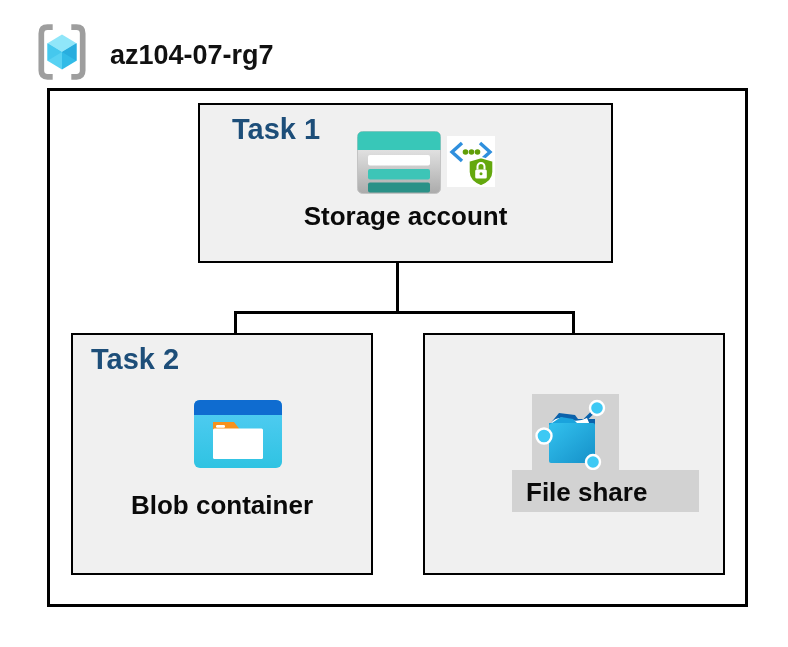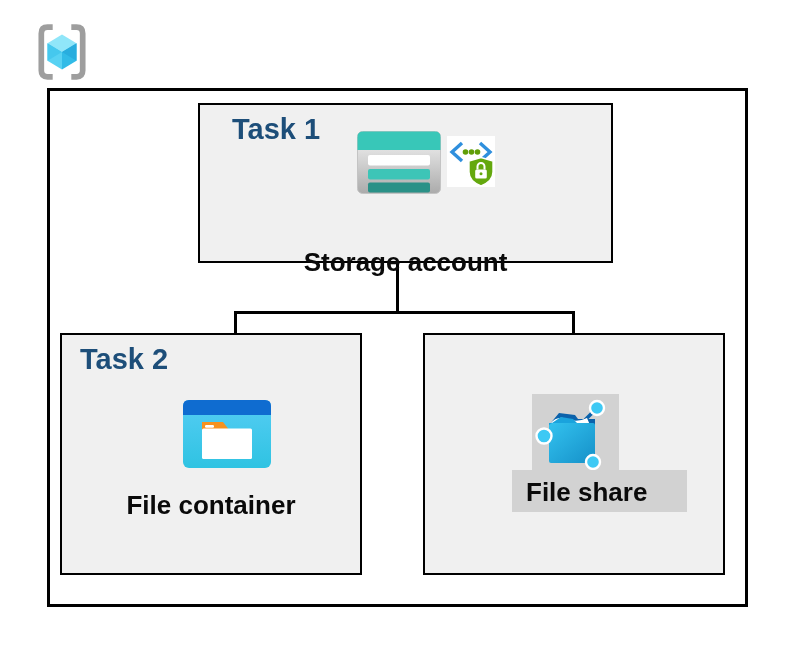--- a/index.html
+++ b/index.html
@@ -9,21 +9,21 @@
 
   
   .rg-title{left:110px;top:40px;font-size:27px;font-weight:700;color:#111111;letter-spacing:0px;}
 
   
   .outer-rect{left:47px;top:88px;width:701px;height:519px;border:3px solid #000000;box-sizing:border-box;background:#ffffff;}
 
   
   .task-box{background:#f0f0f0;border:2.5px solid #000000;box-sizing:border-box;}
   .task1{left:198px;top:103px;width:415px;height:160px;}
-  .task2{left:60px;top:333px;width:302px;height:242px;}
+  .task2{left:71px;top:333px;width:302px;height:242px;}
   .task3{left:423px;top:333px;width:302px;height:242px;}
 
   .task-label{font-size:29px;font-weight:700;color:#1d4e79;}
   .item-label{font-size:26px;font-weight:700;color:#0a0a0a;white-space:nowrap;}
 
   
   .line{background:#000000;}
 
   
   .gray-block{background:#d2d2d2;}
@@ -35,20 +35,21 @@
 
   <svg class="abs" style="left:36px;top:22px;" width="52" height="60" viewBox="0 0 50 58">
     <path d="M16,5 L11,5 Q5,5 5,11 L5,47 Q5,53 11,53 L16,53" fill="none" stroke="#9e9e9e" stroke-width="5.5"></path>
     <path d="M34,5 L39,5 Q45,5 45,11 L45,47 Q45,53 39,53 L34,53" fill="none" stroke="#9e9e9e" stroke-width="5.5"></path>
     <polygon points="25,12 39,20.5 25,29 11,20.5" fill="#90e6f9"></polygon>
     <polygon points="11,20.5 25,29 25,46 11,37.5" fill="#58d2f3"></polygon>
     <polygon points="39,20.5 25,29 25,46 39,37.5" fill="#31bbe7"></polygon>
     <polygon points="11,20.5 25,29 11,37.5" fill="#45c8ee"></polygon>
     <polygon points="39,20.5 25,29 39,37.5" fill="#28adde"></polygon>
   </svg>
+  <div class="abs rg-title">az104-07-rg7</div>
 
   <div class="abs outer-rect"></div>
 
   <div class="abs line" style="left:396px;top:261px;width:3px;height:53px;"></div>
   <div class="abs line" style="left:234px;top:311px;width:341px;height:3px;"></div>
   <div class="abs line" style="left:234px;top:311px;width:3px;height:89px;"></div>
   <div class="abs line" style="left:572px;top:311px;width:3px;height:81px;"></div>
 
   <div class="abs task-box task1">
     <div class="abs task-label" style="left:32px;top:8px;">Task 1</div>
@@ -73,41 +74,41 @@
       <path d="M33,7 L43,16 L33,25" fill="none" stroke="#2f8fdd" stroke-width="3.4"></path>
       <circle cx="18.5" cy="16" r="2.8" fill="#609e07"></circle>
       <circle cx="24.5" cy="16" r="2.8" fill="#609e07"></circle>
       <circle cx="30.5" cy="16" r="2.8" fill="#609e07"></circle>
       <path d="M34,21.5 L46,25 V36 Q46,45 34,50 Q22,45 22,36 V25 Z" fill="#64a80e" stroke="#ffffff" stroke-width="1.4"></path>
       <path d="M30.5,33.5 v-3 a3.5,3.5 0 0 1 7,0 V33.5" fill="none" stroke="#ffffff" stroke-width="2"></path>
       <rect x="28.2" y="33.5" width="11.6" height="9" rx="1.5" fill="#ffffff"></rect>
       <circle cx="34" cy="37.8" r="1.5" fill="#64a80e"></circle>
     </svg>
 
-    <div class="abs item-label" style="left:0;top:96px;width:100%;text-align:center;margin-top:46px;">Storage account</div>
+    <div class="abs item-label" style="left:0;top:96px;width:100%;text-align:center;">Storage account</div>
   </div>
 
   <div class="abs task-box task2">
     <div class="abs task-label" style="left:18px;top:8px;">Task 2</div>
 
     <svg class="abs" style="left:121px;top:65px;" width="88" height="68" viewBox="0 0 88 68">
       <defs>
         <linearGradient id="bbody" x1="0" y1="0" x2="0" y2="1">
           <stop offset="0" stop-color="#55cdf4"></stop>
             <stop offset="1" stop-color="#2fc3e2"></stop>
         </linearGradient>
       </defs>
       <rect x="0" y="0" width="88" height="68" rx="6" fill="url(#bbody)"></rect>
       <path d="M0,6 Q0,0 6,0 L82,0 Q88,0 88,6 L88,15 L0,15 Z" fill="#0f6cd0"></path>
       <polygon points="19,22 40,22 47,31 19,31" fill="#f6921e"></polygon>
       <rect x="22" y="25" width="9" height="2.8" rx="1.2" fill="#ffffff"></rect>
       <rect x="19" y="28.5" width="50" height="30.5" rx="1.5" fill="#ffffff"></rect>
     </svg>
 
-    <div class="abs item-label" style="left:0;top:155px;width:100%;text-align:center;">File container</div>
+    <div class="abs item-label" style="left:0;top:155px;width:100%;text-align:center;">Blob container</div>
   </div>
 
   <div class="abs task-box task3">
 
     <div class="abs gray-block" style="left:107px;top:59px;width:87px;height:80px;">
 
       <svg class="abs" style="left:3px;top:4px;" width="80" height="72" viewBox="0 0 80 72">
         <defs>
           <linearGradient id="fsg" x1="0" y1="0" x2="1" y2="1">
             <stop offset="0" stop-color="#33c2ef"></stop>
@@ -120,18 +121,18 @@
         <path d="M14,27 L24,15 L40,17 L43,21 L60,21 L60,30 L14,30 Z" fill="#0b62ab"></path>
         <path d="M15,26 Q22,17 32,21 Q42,25 52,20 L55,27 L15,27 Z" fill="#ffffff"></path>
         <rect x="14" y="25" width="46" height="40" rx="2" fill="url(#fsg)"></rect>
         <path d="M14,27 L26,19 L38,21 L42,25 L14,25 Z" fill="#1aa3dd"></path>
         <circle cx="62" cy="10" r="7" fill="#3ec9f4" stroke="#ffffff" stroke-width="2.4"></circle>
         <circle cx="9" cy="38" r="7.5" fill="#3ec9f4" stroke="#ffffff" stroke-width="2.4"></circle>
         <circle cx="58" cy="64" r="7" fill="#3ec9f4" stroke="#ffffff" stroke-width="2.4"></circle>
       </svg>
     </div>
 
-    <div class="abs gray-block" style="left:87px;top:135px;width:175px;height:42px;">
+    <div class="abs gray-block" style="left:87px;top:135px;width:175px;height:42px;padding-left:12px;">
       <div class="abs item-label" style="left:14px;top:7px;">File share</div>
     </div>
   </div>
 
 </div>
 
 </body></html>

